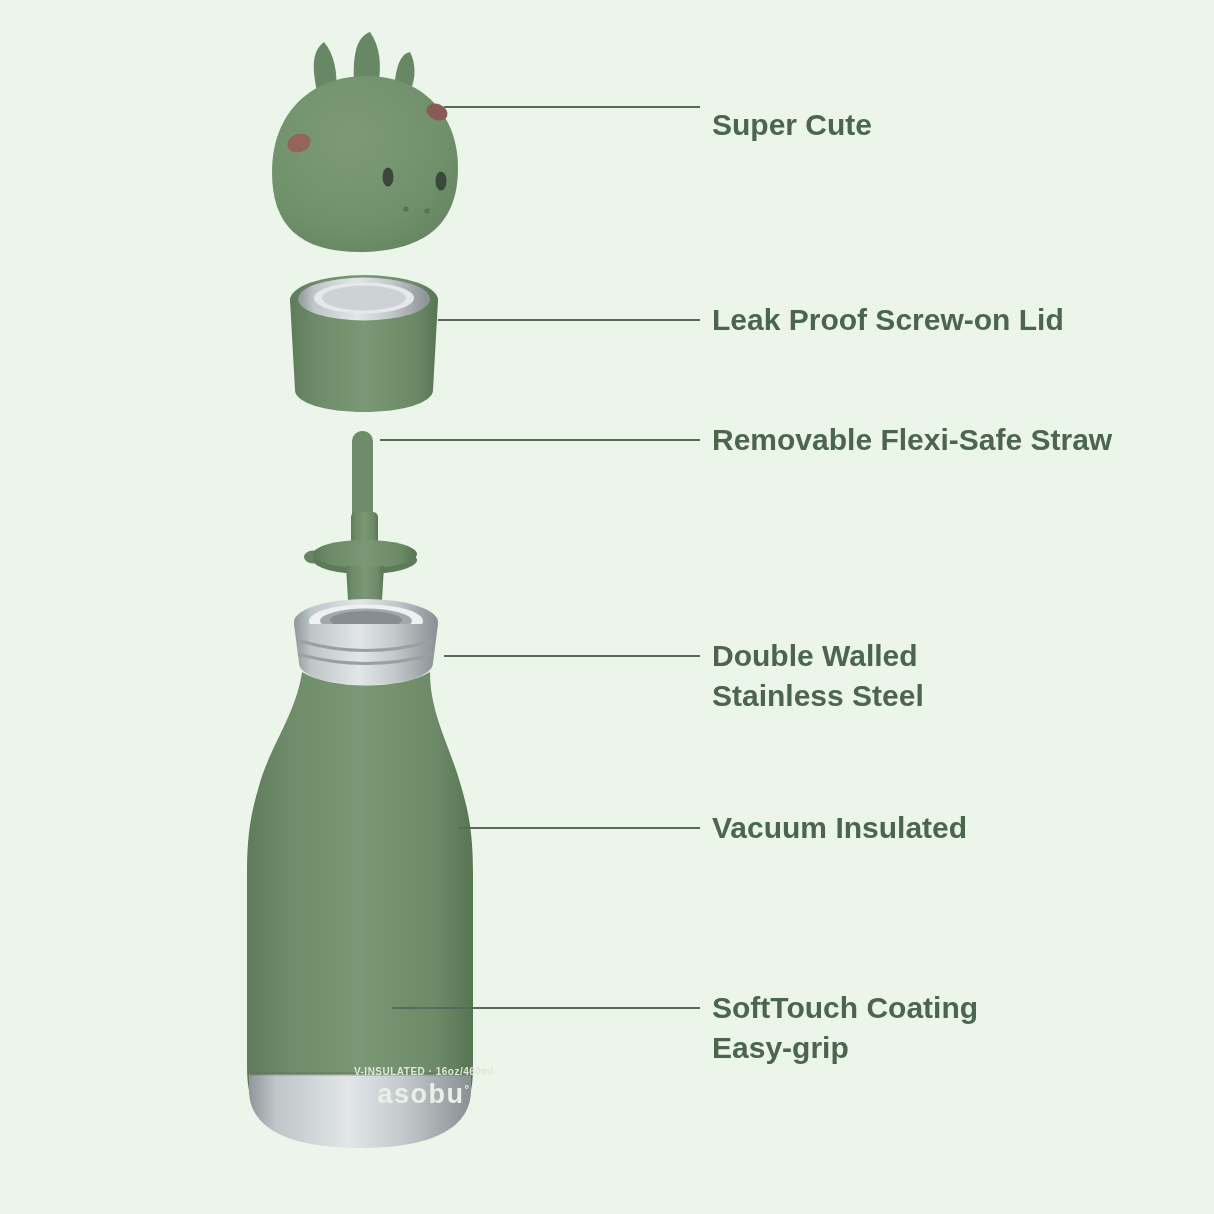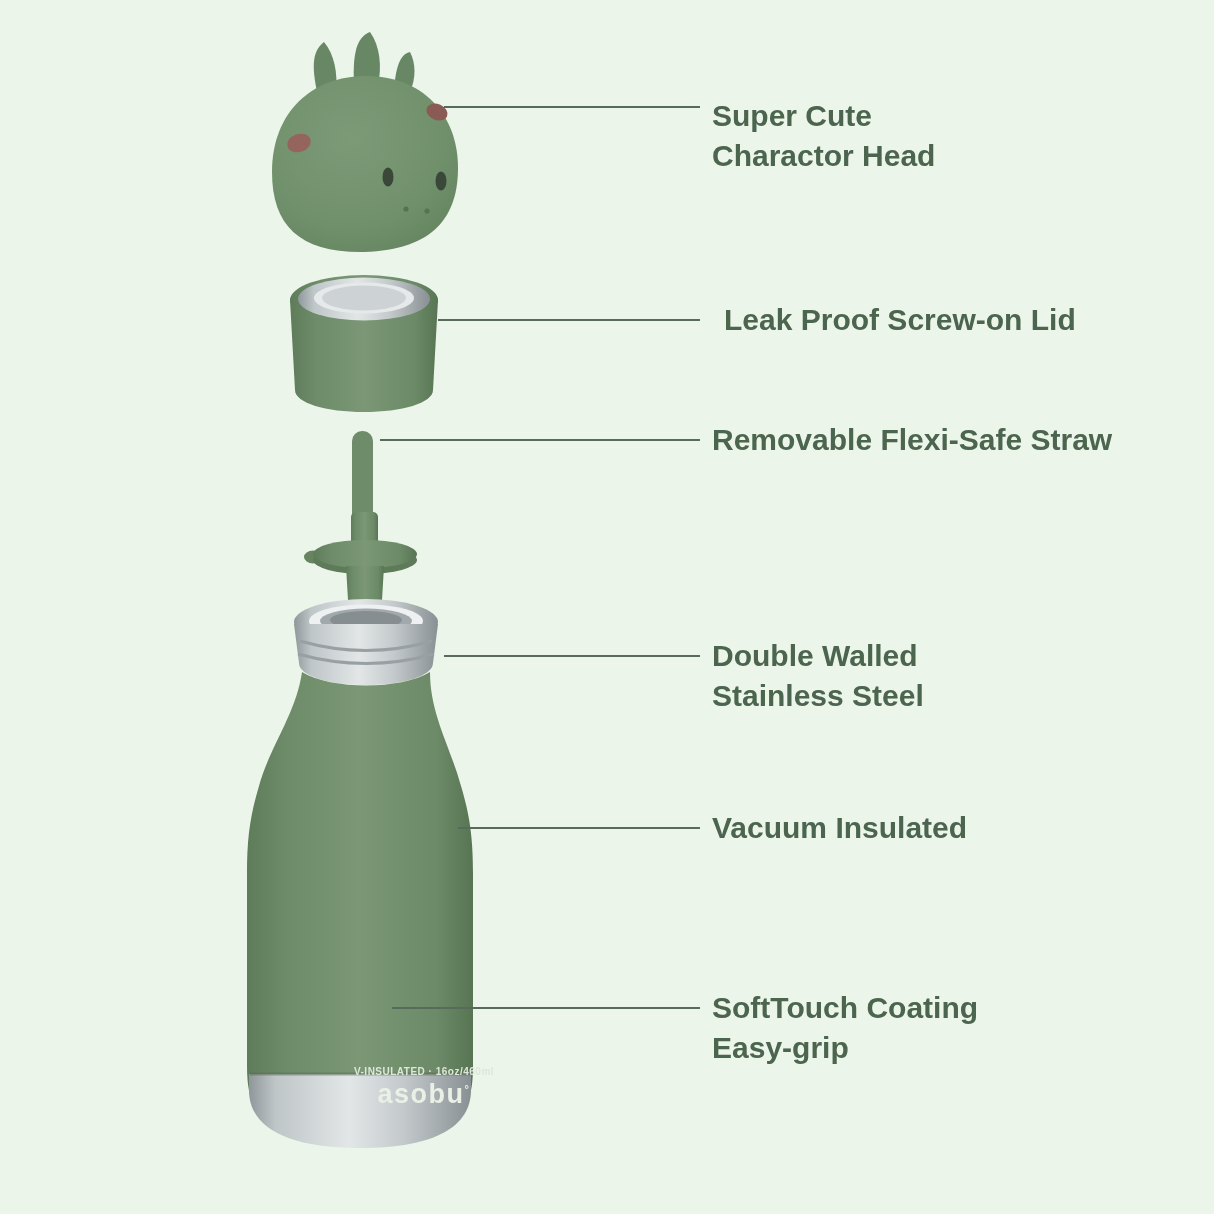--- a/index.html
+++ b/index.html
@@ -122,26 +122,25 @@
   </div>
   <div class="spec" style="left:424px; top:1066px;">V-INSULATED · 16oz/460ml</div>
 
   <div class="leader" style="left:444px; top:106px; width:256px;"></div>
   <div class="leader" style="left:438px; top:319px; width:262px;"></div>
   <div class="leader" style="left:380px; top:439px; width:320px;"></div>
   <div class="leader" style="left:444px; top:655px; width:256px;"></div>
   <div class="leader" style="left:458px; top:827px; width:242px;"></div>
   <div class="leader" style="left:392px; top:1007px; width:308px;"></div>
 
-  <div class="callout-label" style="top:96px;">
+  <div class="callout-label" style="top:105px;">
     <div class="callout-line">Super Cute</div>
-    <div class="callout-line">Charactor Head</div>
   </div>
 
-  <div class="callout-label" style="top:300px;margin-left:12px;">
+  <div class="callout-label" style="top:300px;">
     <div class="callout-line">Leak Proof Screw-on Lid</div>
 
   </div>
 
   <div class="callout-label" style="top:420px;text-align:center;">
     <div class="callout-line">Removable Flexi-Safe Straw</div>
 
   </div>
 
   <div class="callout-label" style="top:808px;">

